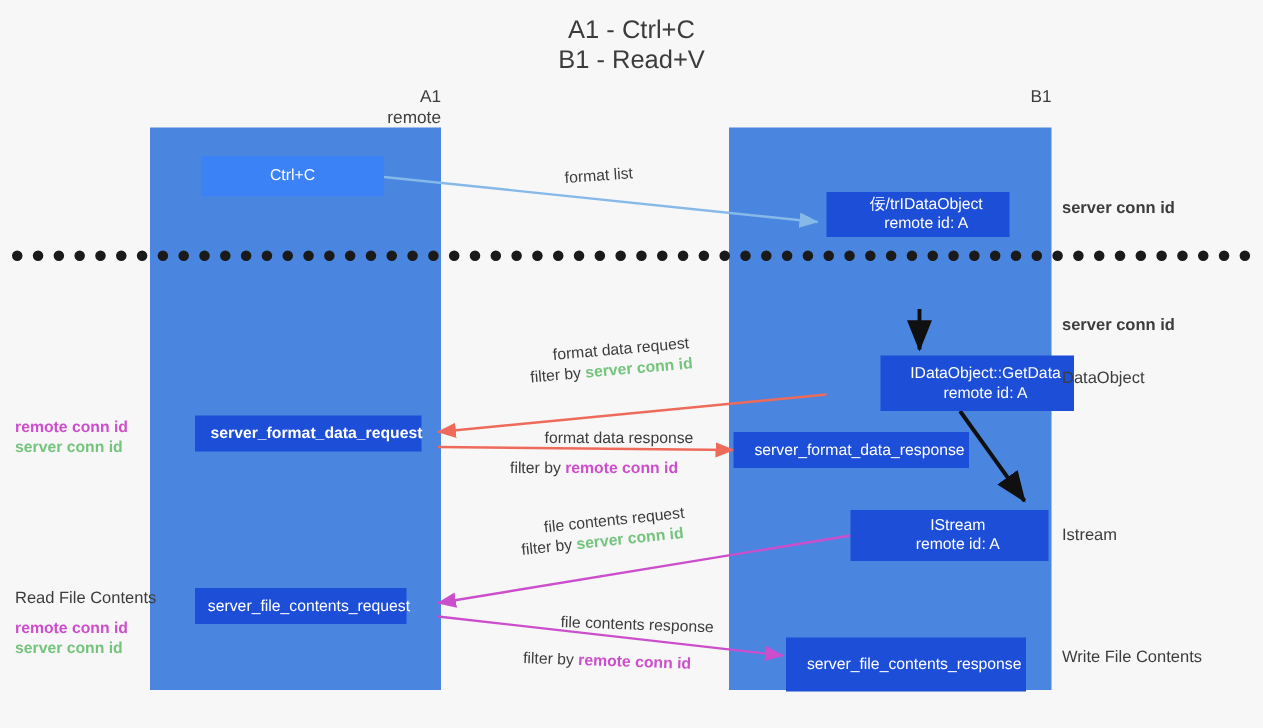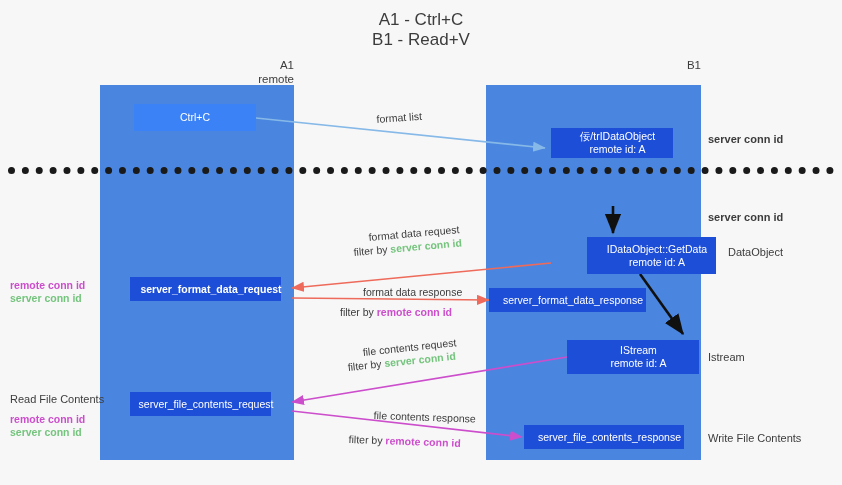--- a/index.html
+++ b/index.html
@@ -135,21 +135,21 @@
   </div>
 
   <div class="box orange" style="left:489px;top:288px;width:157px;height:24px;text-align:center;">
     <div>server_format_data_response</div>
   </div>
 
   <div class="box orange" style="left:130px;top:392px;width:141px;height:24px;">
     <div>server_file_contents_request</div>
   </div>
 
-  <div class="box orange" style="left:524px;top:425px;width:160px;height:24px;">
+  <div class="box orange" style="left:524px;top:425px;width:160px;height:36px;">
     <div>server_file_contents_response</div>
   </div>
 
   <div class="edge-label rot" style="left:376px;top:112px;transform:rotate(-4deg);">format list</div>
 
   <div class="edge-label rot" style="left:368px;top:230px;transform:rotate(-5deg);">format data request</div>
   <div class="edge-label rot" style="left:353px;top:245px;transform:rotate(-5deg);">
     <span>filter by </span><span class="green-txt">server conn id</span>
   </div>
 
@@ -164,21 +164,21 @@
   </div>
 
   <div class="edge-label rot" style="left:374px;top:408px;transform:rotate(2deg);">file contents response</div>
   <div class="edge-label rot" style="left:349px;top:432px;transform:rotate(2deg);">
     <span>filter by </span><span class="magenta-txt">remote conn id</span>
   </div>
 
   <div class="side-label green-txt" style="left:708px;top:132px;">server conn id</div>
   <div class="side-label green-txt" style="left:708px;top:210px;">server conn id</div>
 
-  <div class="side-label" style="left:728px;top:245px;">DataObject</div>
+  <div class="side-label" style="left:708px;top:245px;">DataObject</div>
   <div class="side-label" style="left:708px;top:350px;">Istream</div>
   <div class="side-label" style="left:708px;top:431px;">Write File Contents</div>
 
   <div class="conn-stack" style="left:10px;top:279px;">
     <div class="magenta-txt">remote conn id</div>
     <div class="green-txt">server conn id</div>
   </div>
 
   <div class="side-label" style="left:10px;top:392px;">Read File Contents</div>
   <div class="conn-stack" style="left:10px;top:413px;">

